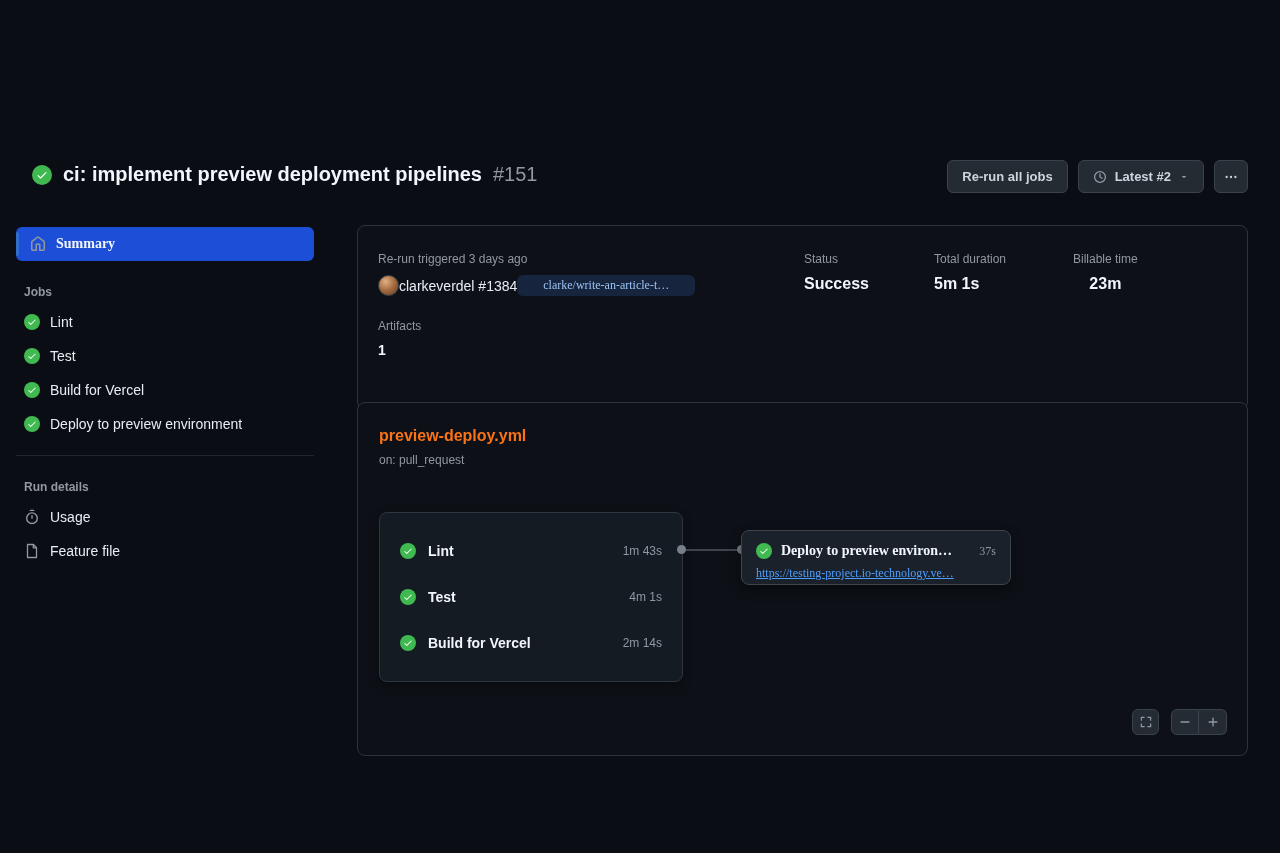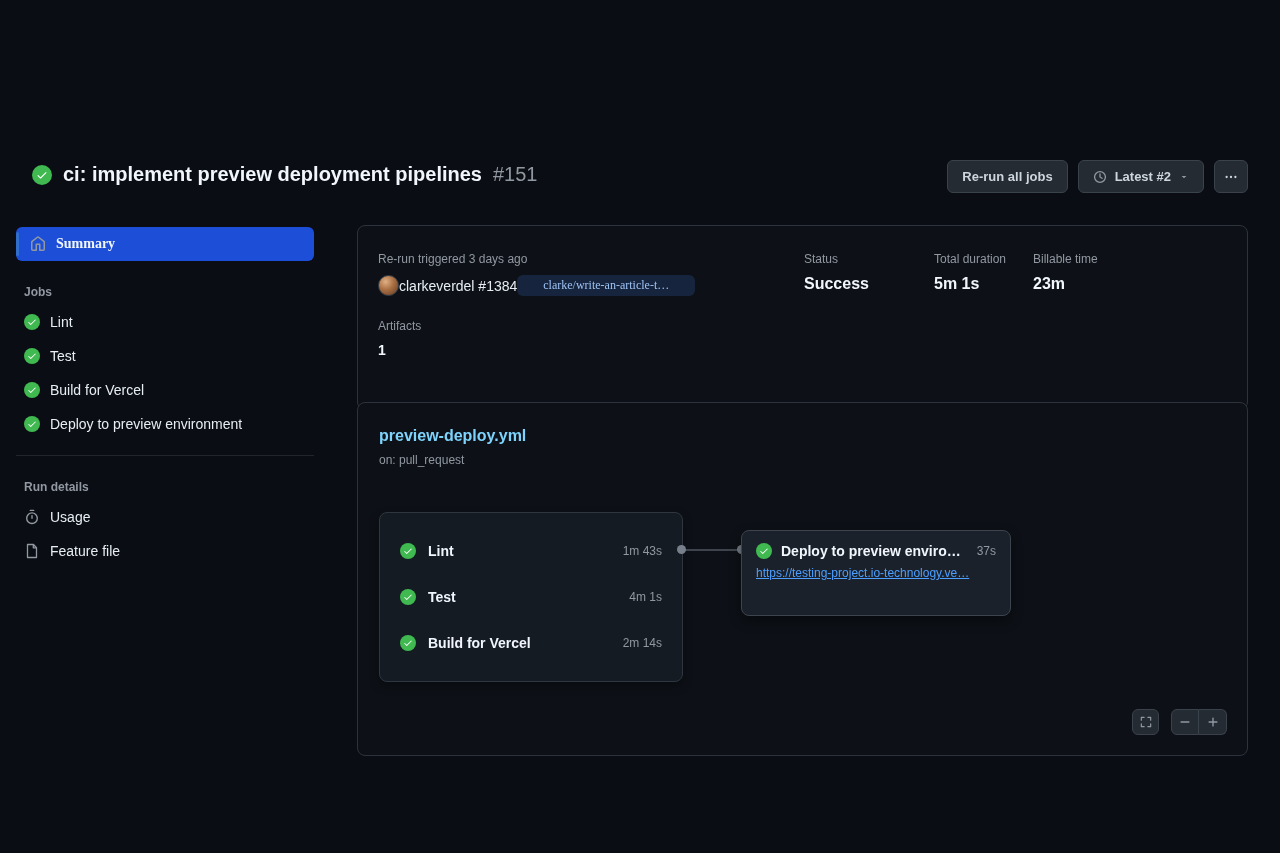--- a/index.html
+++ b/index.html
@@ -58,37 +58,37 @@
   .branch-badge {
     font-family:Liberation Serif, serif; font-size:12px; color:#9ec2f5;
     background:rgba(56,109,202,0.22); padding:3px 26px; border-radius:6px; cursor:pointer;
     white-space:nowrap;
   }
   .stat-col { position:absolute; top:26px; }
   .stat-col .value { margin-top:9px; font-size:16px; font-weight:700; color:#f0f6fc; }
   .artifacts-label { position:absolute; left:20px; top:93px; }
   .artifacts-value { position:absolute; left:20px; top:116px; font-size:14px; font-weight:700; color:#f0f6fc; }
   
-  .wf-filename { position:absolute; left:21px; top:24px; font-size:16px; font-weight:700; color:#7dd3fc; }
+  .wf-filename { position:absolute; left:21px; top:24px; font-size:16px; font-weight:700; color:#f97316; }
   .wf-trigger { position:absolute; left:21px; top:50px; }
   .jobs-group {
     position:absolute; left:21px; top:109px; width:304px; height:170px;
     background:#151b23; border:1px solid #30363f; border-radius:8px; padding-top:15px;
     box-shadow:0 4px 10px rgba(0,0,0,0.35);
   }
   .graph-row { height:46px; display:flex; align-items:center; gap:12px; padding:0 20px; cursor:pointer; }
   .graph-row .label { flex:1; font-size:14px; font-weight:700; color:#f0f6fc; white-space:nowrap; overflow:hidden; text-overflow:ellipsis; }
   .duration { font-size:12px; color:#9198a1; white-space:nowrap; }
   .connector-line { position:absolute; left:324px; top:146px; width:60px; height:2px; background:#3d444d; }
   .connector-dot { position:absolute; width:9px; height:9px; border-radius:50%; background:#777f8a; top:142px; }
   .dot-left { left:319px; } .dot-right { left:379px; }
   .deploy-box {
-    position:absolute; left:383px; top:127px; width:270px; height:86px;
+    position:absolute; left:383px; top:127px; width:270px; height:55px;
     background:#1a212b; border:1px solid #3d444d; border-radius:8px; padding:12px 14px 0;
-    box-shadow:0 5px 12px rgba(0,0,0,0.45); cursor:pointer;
+    box-shadow:0 5px 12px rgba(0,0,0,0.45); cursor:pointer;font-family:Liberation Serif, serif;
   }
   .deploy-head { display:flex; align-items:center; gap:9px; }
   .deploy-head .label { flex:1; font-size:14px; font-weight:700; color:#f0f6fc; white-space:nowrap; overflow:hidden; text-overflow:ellipsis; }
   .deploy-link {
     display:block; margin-top:7px; font-size:12px; color:#4d9fff; text-decoration:underline;
     white-space:nowrap; overflow:hidden; text-overflow:ellipsis; cursor:pointer;
   }
   .zoom-controls { position:absolute; right:20px; bottom:20px; display:flex; gap:12px; align-items:center; }
   .zoom-btn {
     width:27px; height:26px; background:#252b33; border:1px solid #3a424b; border-radius:6px;
@@ -221,21 +221,21 @@
     </div>
 
     <div class="stat-col" style="left:446px;">
       <div class="muted">Status</div>
       <div class="value">Success</div>
     </div>
     <div class="stat-col" style="left:576px;">
       <div class="muted">Total duration</div>
       <div class="value">5m 1s</div>
     </div>
-    <div class="stat-col" style="left:675px;">
+    <div class="stat-col" style="left:715px;text-align:center;">
       <div class="muted">Billable time</div>
       <div class="value">23m</div>
     </div>
 
     <div class="muted artifacts-label">Artifacts</div>
     <div class="artifacts-value">1</div>
   </section>
 
   <section class="card card-workflow">
     <div class="wf-filename">preview-deploy.yml</div>

